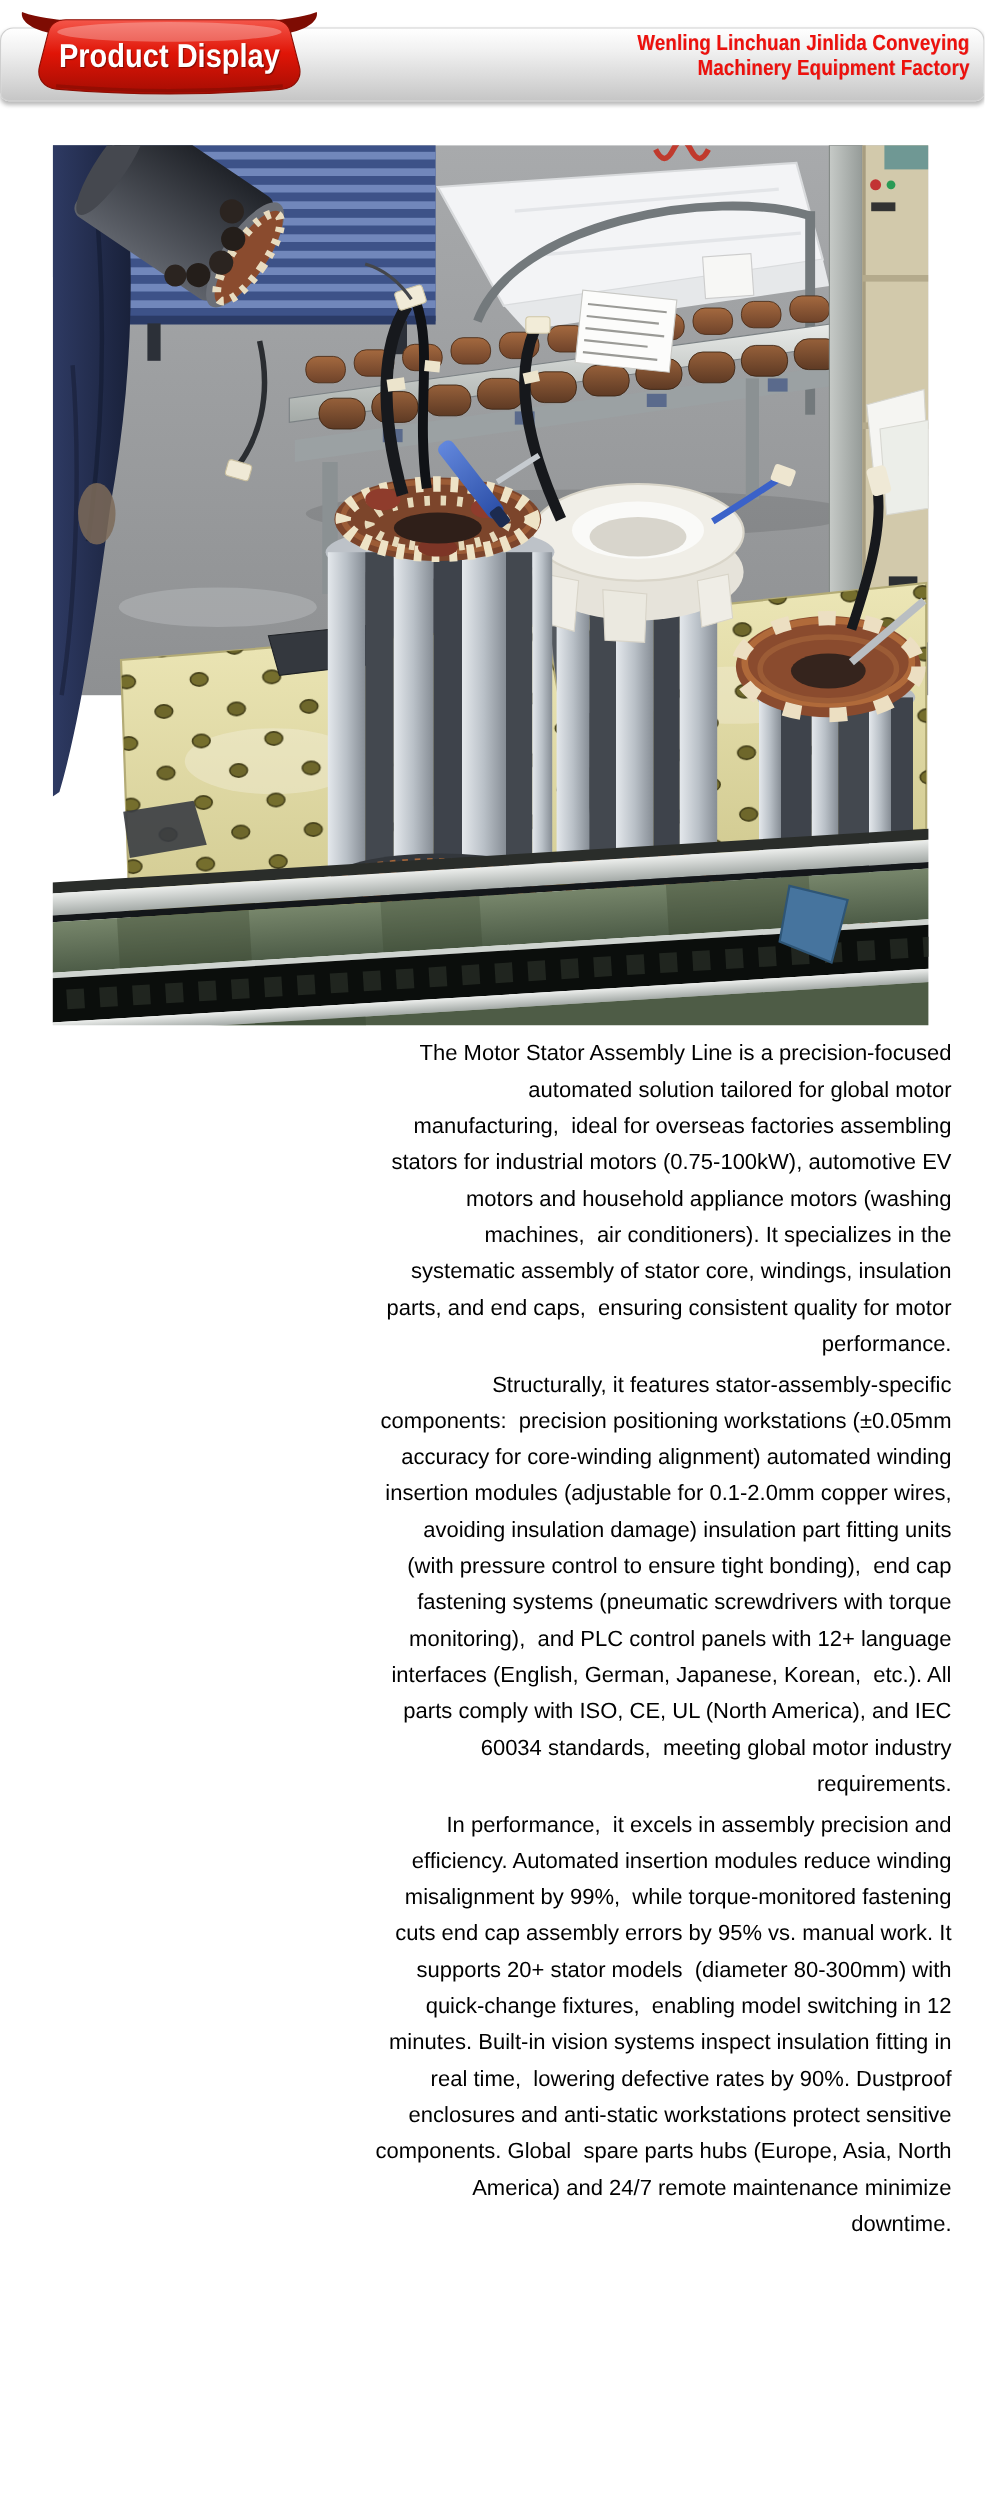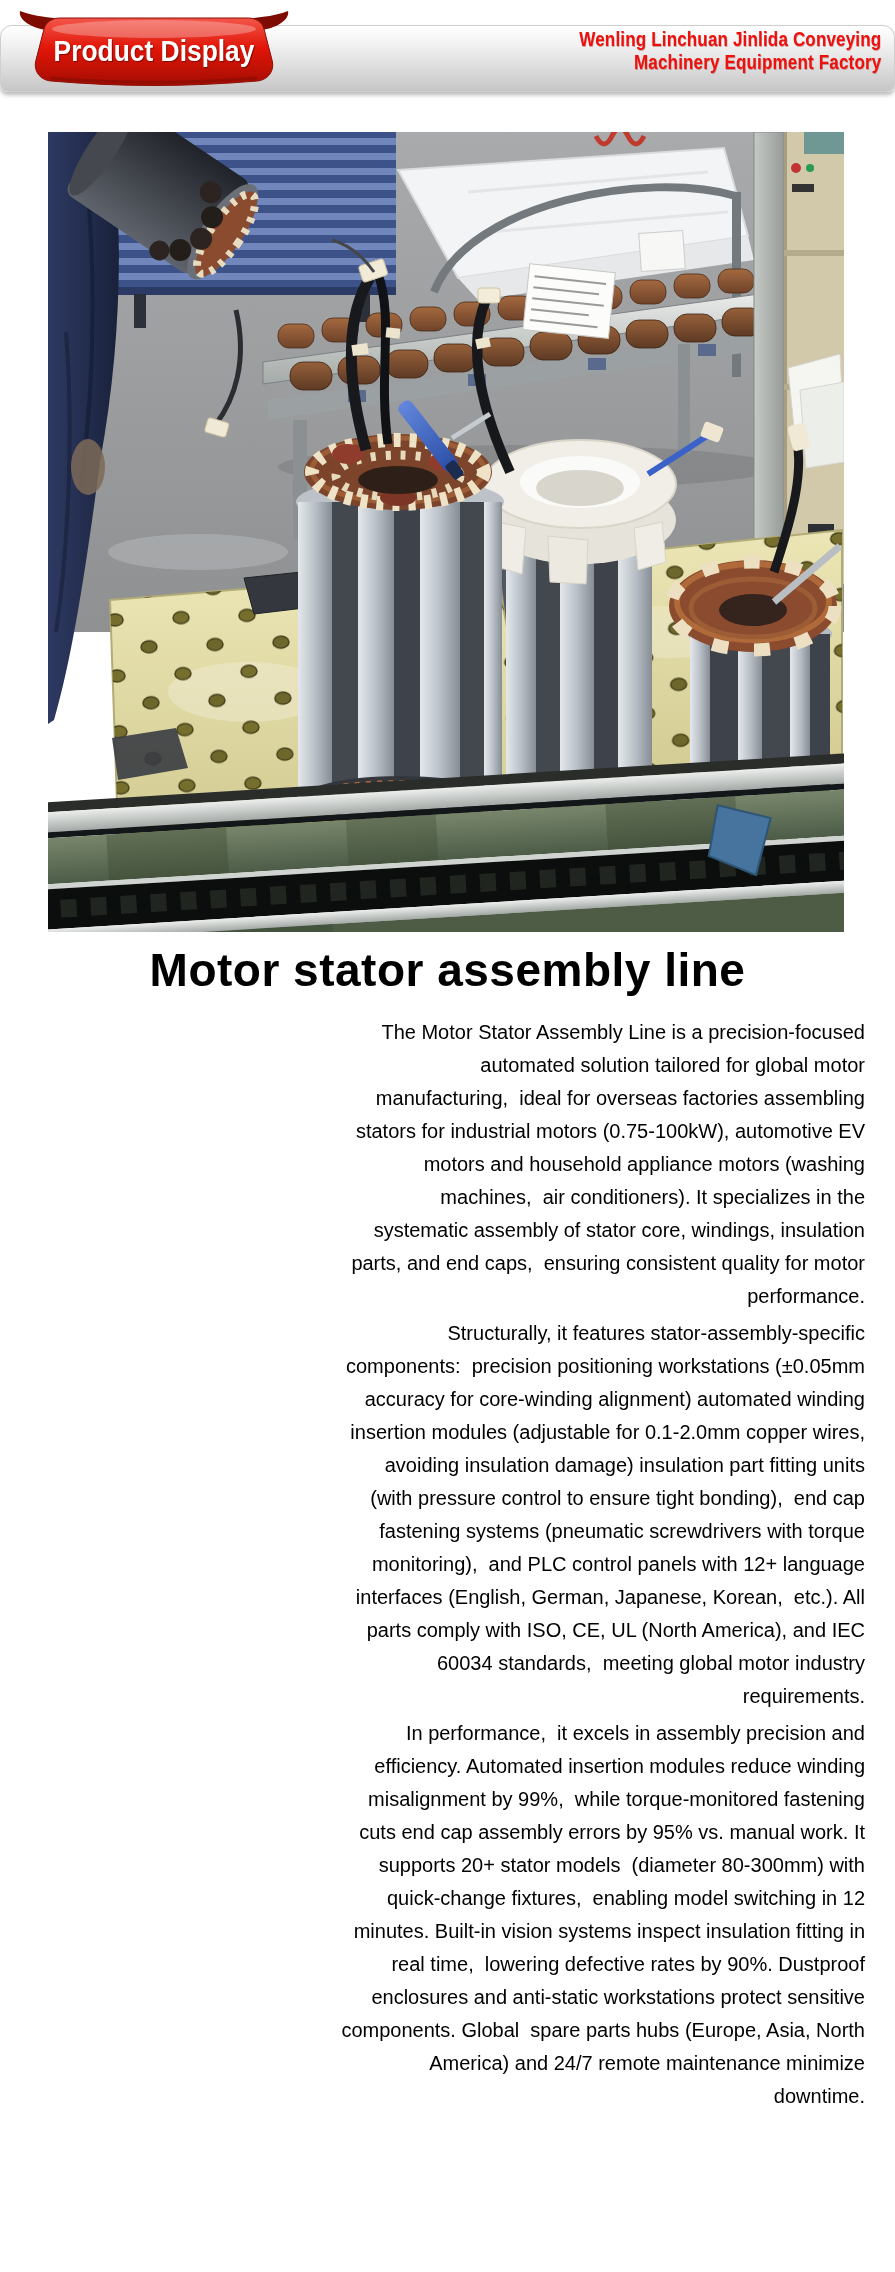--- a/index.html
+++ b/index.html
@@ -359,21 +359,20 @@
     <line x1="-20" y1="753" x2="820" y2="753" stroke="#20251f" stroke-width="18" stroke-dasharray="16 14"></line>
     <polygon points="672,690 724,706 706,762 660,740" fill="#46749e" stroke="#2e5576" stroke-width="2"></polygon>
     <rect x="-30" y="773" width="860" height="12" fill="url(#steelH)"></rect>
     <rect x="-30" y="785" width="860" height="40" fill="#4e5c46"></rect>
     <rect x="120" y="785" width="160" height="40" fill="#38452f" opacity="0.4"></rect>
   </g>
 </svg>
 </div>
 
 <div class="article">
-  <h1>Motor stator assembly line</h1>
   <p>The Motor Stator Assembly Line is a precision-focused
 automated solution tailored for global motor
 manufacturing,  ideal for overseas factories assembling
 stators for industrial motors (0.75-100kW), automotive EV
 motors and household appliance motors (washing
 machines,  air conditioners). It specializes in the
 systematic assembly of stator core, windings, insulation
 parts, and end caps,  ensuring consistent quality for motor
 performance.</p>
   <p>Structurally, it features stator-assembly-specific

